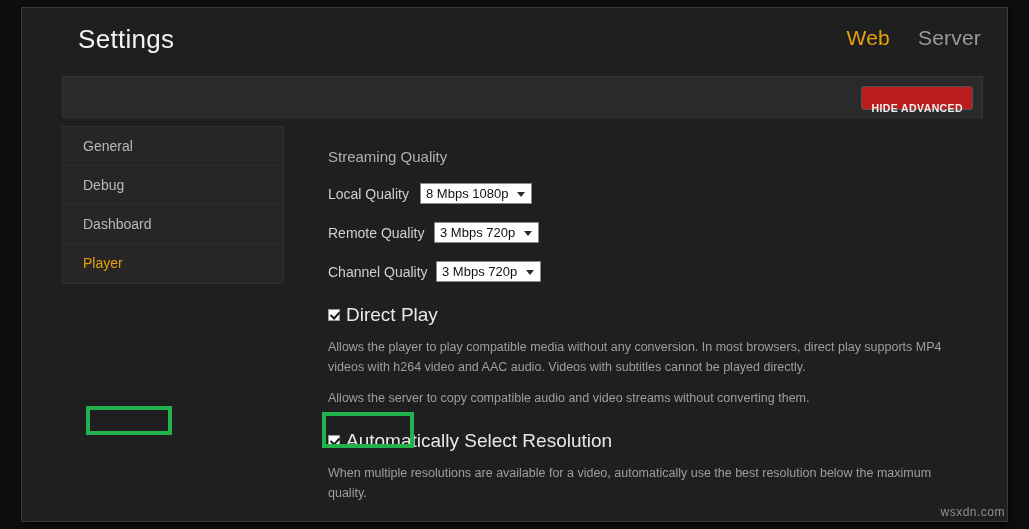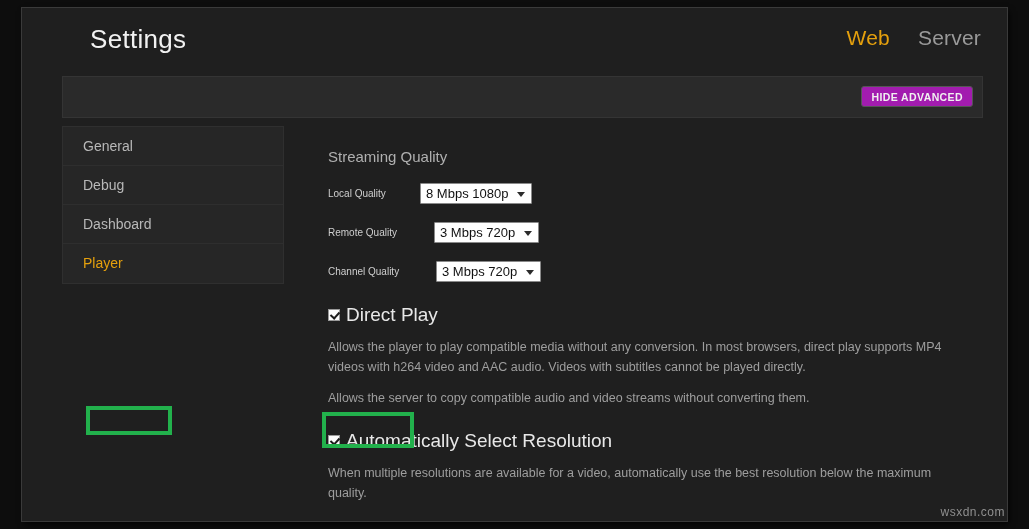--- a/index.html
+++ b/index.html
@@ -28,21 +28,21 @@
   }
 
   
   #titlebar {
     position: relative;
     height: 62px;
     background: #1f1f1f;
   }
   #page-title {
     position: absolute;
-    left: 68px;
+    left: 56px;
     top: 16px;
     font-size: 26px;
     color: #f2f2f2;
     letter-spacing: .3px;
     font-weight: 400;
   }
   #tabs {
     position: absolute;
     right: 26px;
     top: 18px;
@@ -66,22 +66,22 @@
     height: 42px;
     background: #2a2a2a;
     border: 1px solid #343434;
     box-sizing: border-box;
   }
   #hide-advanced-btn {
     position: absolute;
     right: 9px;
     top: 9px;
     height: 21px;
-    padding: 0 9px;
-    background: #a21caf;
+    padding: 11px 9px;
+    background: #b91c1c;
     border: 1px solid #555;
     border-radius: 3px;
     color: #f0f0f0;
     font-size: 10.5px;
     font-weight: bold;
     letter-spacing: .4px;
     line-height: 21px;
     cursor: pointer;
     box-sizing: border-box;
   }
@@ -144,21 +144,21 @@
     font-weight: 400;
   }
 
   .quality-row {
     display: flex;
     align-items: center;
     margin-left: 20px;
     margin-top: 18px;
   }
   .quality-label {
-    font-size: 10px;
+    font-size: 14px;
     color: #cfcfcf;
     width: 0;
     white-space: nowrap;
     margin-right: 8px;
   }
   .quality-label.w1 { min-width: 84px; }
   .quality-label.w2 { min-width: 98px; }
   .quality-label.w3 { min-width: 100px; }
   .quality-select {
     appearance: none;

